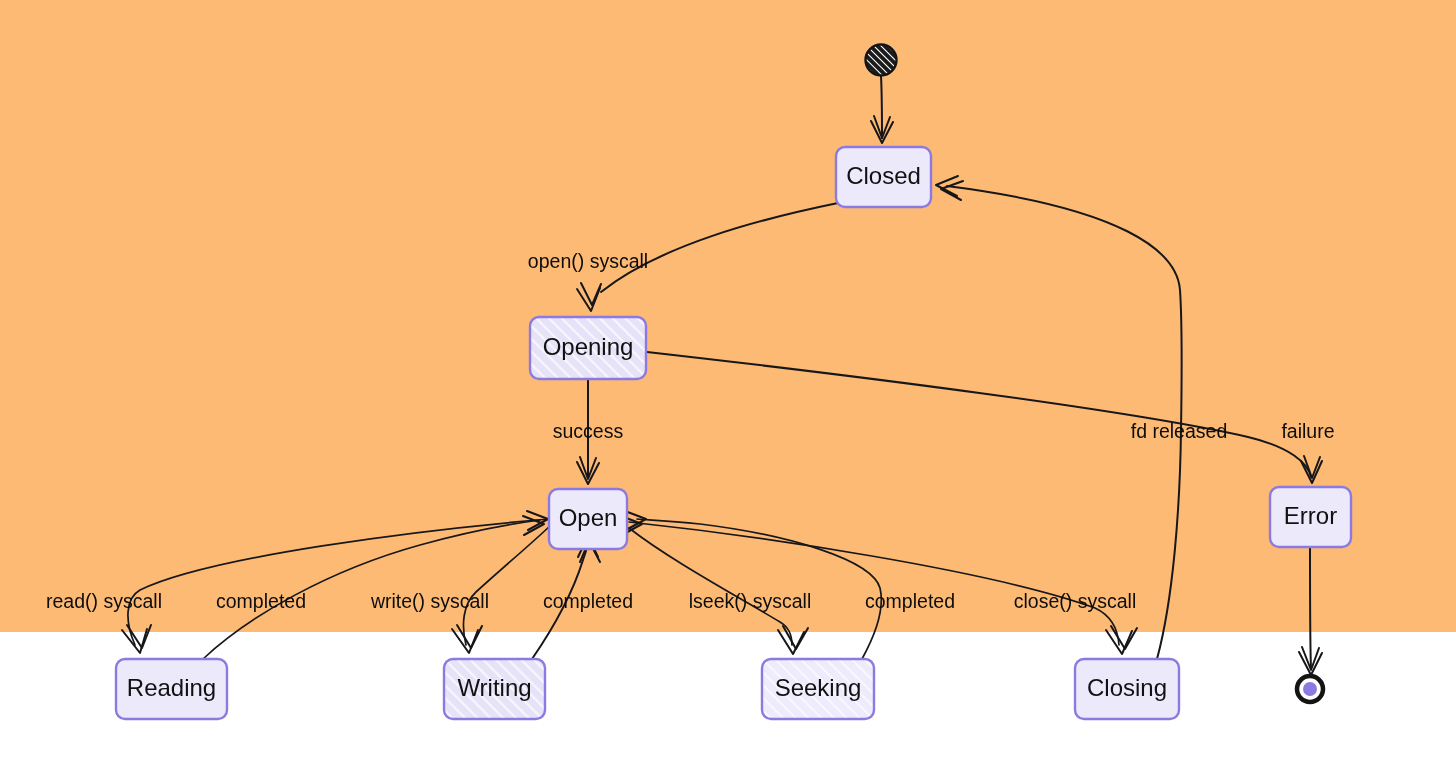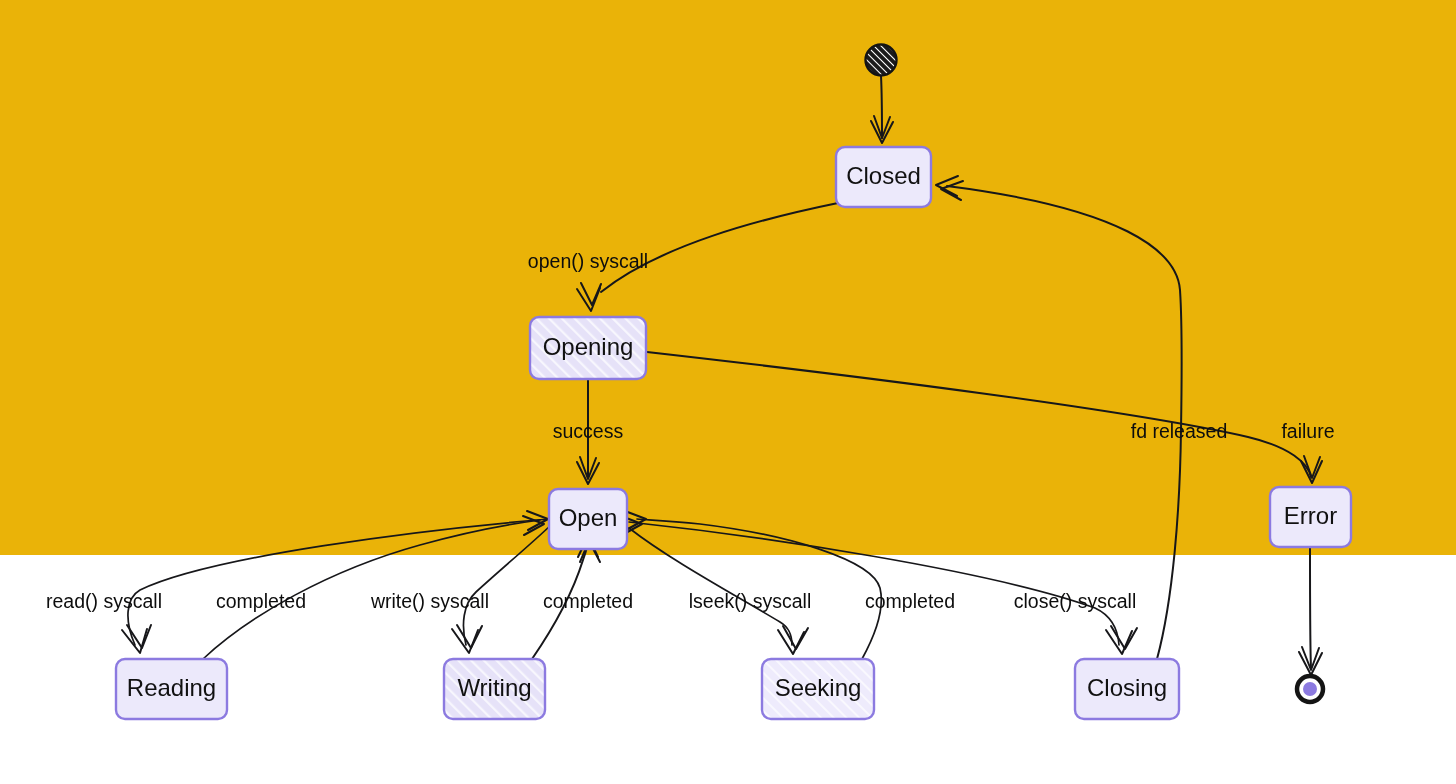--- a/index.html
+++ b/index.html
@@ -9,22 +9,22 @@
   }
   body {
     width: 1456px;
     height: 784px;
     overflow: hidden;
     font-family: "Liberation Sans", sans-serif;
   }
   #canvas {
     position: relative;
     width: 1456px;
-    height: 555px;
-    background: #eab308;
+    height: 632px;
+    background: #fdba74;
     text-align: center;
   }
   svg.diagram {
     position: absolute;
     top: 0;
     left: 0;
     width: 1456px;
     height: 784px;
   }
   .state-label {

